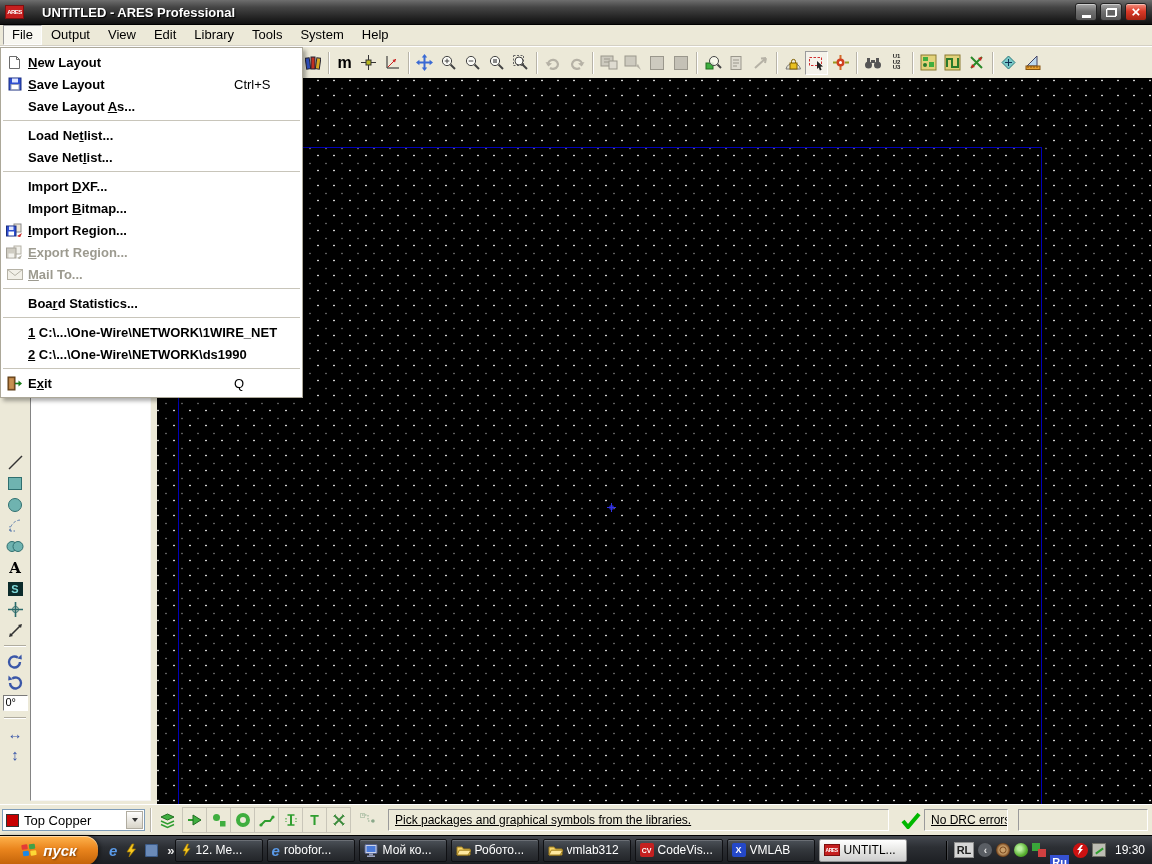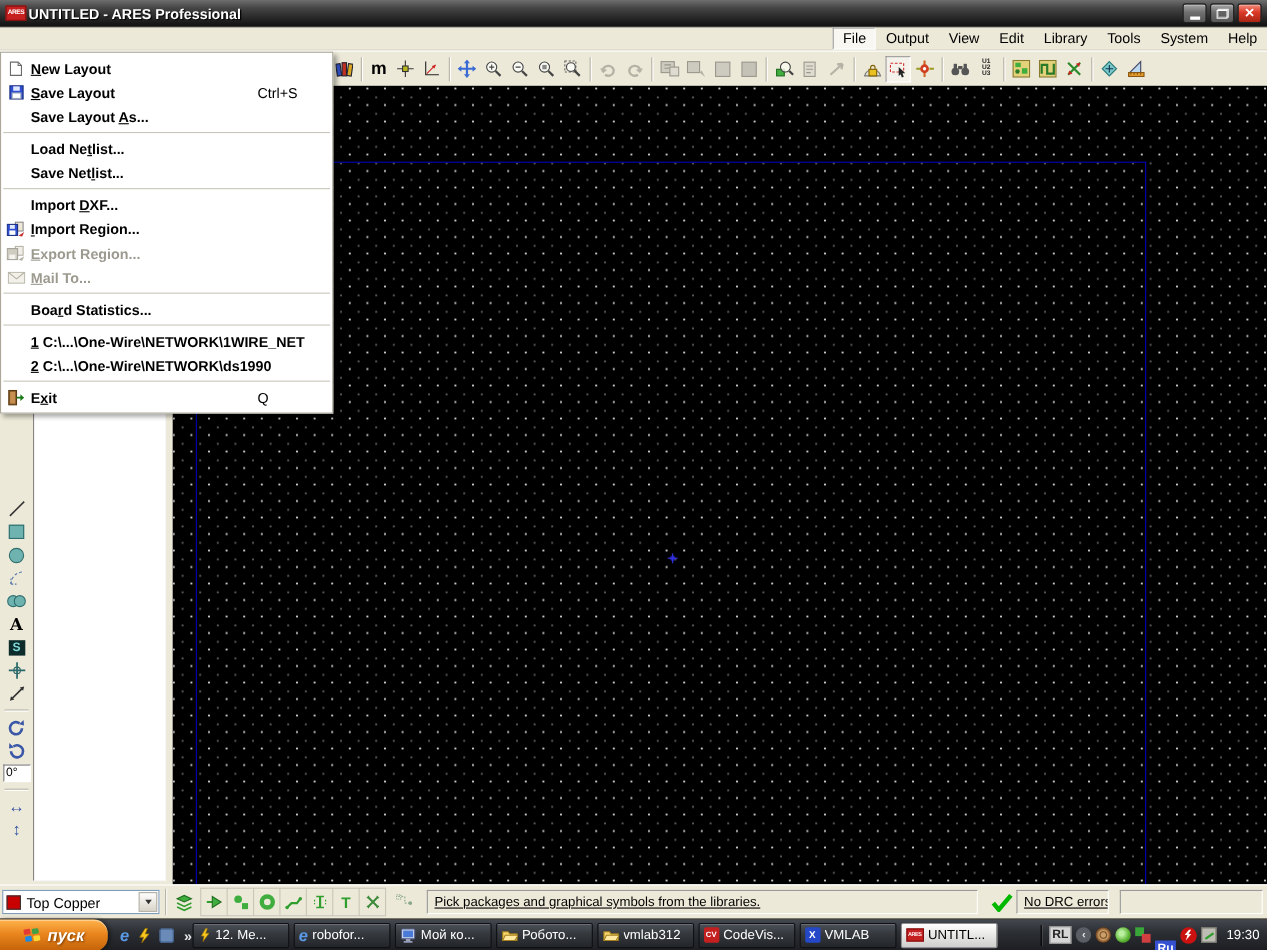--- a/index.html
+++ b/index.html
@@ -6,36 +6,36 @@
   html,body { width:1152px; height:864px; overflow:hidden; }
   body { font-family:"Liberation Sans", sans-serif; background:#ece9d8; position:relative; color:#000; }
 
   
   .titlebar { position:absolute; left:0; top:0; width:1152px; height:25px;
     background:linear-gradient(#6e6e6e,#454545 30%,#262626 70%,#101010);
     display:flex; align-items:center; padding:0 5px; border-bottom:1px solid #000; }
   .app-logo { width:19px; height:14px; background:#c51f1f; border:1px solid #7d0f0f;
     color:#fff; font-size:6px; font-weight:bold; letter-spacing:-.5px;
     display:flex; align-items:center; justify-content:center; }
-  .title-text { color:#fff; font-weight:bold; font-size:13px; margin-left:2px; text-shadow:1px 1px 1px #000; }
+  .title-text { color:#fff; font-weight:bold; font-size:13px; margin-left:18px; text-shadow:1px 1px 1px #000; }
   .winbtns { margin-left:auto; display:flex; gap:3px; }
   .wbtn { width:22px; height:18px; border-radius:3px; border:1px solid #222;
     background:linear-gradient(#a8a8a8,#707070 45%,#565656);
     box-shadow:inset 0 1px 0 rgba(255,255,255,.45);
     display:flex; align-items:center; justify-content:center; position:relative; }
   .wbtn.close { background:linear-gradient(#f2907f,#dc3a28 45%,#a82413); }
   .g-min { width:9px; height:3px; background:#fff; margin-top:8px; }
   .g-restore { position:relative; width:11px; height:9px; }
   .g-restore::before { content:""; position:absolute; right:0; top:0; width:8px; height:6px; border:1px solid #fff; }
   .g-restore::after  { content:""; position:absolute; left:0; bottom:0; width:8px; height:6px; border:1px solid #fff; background:rgba(90,90,90,.6); }
   .g-close::before { content:"×"; color:#fff; font-weight:bold; font-size:15px; line-height:15px; }
 
   
   .menubar { position:absolute; top:25px; left:0; width:1152px; height:21px; background:#ece9d8;
-    border-bottom:1px solid #d4d0c4; display:flex; align-items:center; padding-left:3px; font-size:13px;justify-content:flex-end; }
+    border-bottom:1px solid #d4d0c4; display:flex; align-items:center; padding-left:3px; font-size:13px; }
   .mb-item { padding:2px 9px 3px; }
   .mb-item.active { background:#f8f7f1; border:1px solid; border-color:#9b9b9b #fdfdfd #fdfdfd #9b9b9b; padding:1px 8px 2px; }
 
   
   .toolbar { position:absolute; top:46px; left:0; width:1152px; height:32px; background:#ece9d8;
     border-top:1px solid #fff; display:flex; align-items:center; padding-left:301px; gap:1px; }
   .tbtn { width:23px; height:24px; display:flex; align-items:center; justify-content:center; flex:none; }
   .tbtn.pressed { border:1px solid; border-color:#9b9b9b #fff #fff #9b9b9b; background:#f4f2ea; }
   .tsep { width:1px; height:22px; background:#b8b4a8; box-shadow:1px 0 0 #fff; margin:0 3px; flex:none; }
   .m-glyph { font-weight:bold; font-size:16px; }
@@ -669,20 +669,25 @@
     </div>
 
     <div class="msep"></div>
 
     <div class="mi">
       <span class="mi-ico"></span>
       <span class="mi-label"><span>Import </span><u>D</u><span>XF...</span></span>
       <span class="mi-short"></span>
     </div>
     <div class="mi">
+      <span class="mi-ico"></span>
+      <span class="mi-label"><span>Import </span><u>B</u><span>itmap...</span></span>
+      <span class="mi-short"></span>
+    </div>
+    <div class="mi">
       <span class="mi-ico">
           <svg width="17" height="14">
             <rect x="8" y="1" width="7" height="8" fill="#efe7d8" stroke="#8a8a8a"></rect>
             <rect x="0.5" y="3" width="9.5" height="10" fill="#2f4fd0" stroke="#1a2e80"></rect>
             <rect x="2.5" y="8.5" width="5.5" height="4" fill="#fff"></rect>
             <rect x="3" y="3.5" width="4.5" height="3.5" fill="#dfe6ff"></rect>
             <path d="M11 13l5-3-2 4.5z" fill="#c83030"></path>
           </svg>
         </span>
       <span class="mi-label"><span></span><u>I</u><span>mport Region...</span></span>

